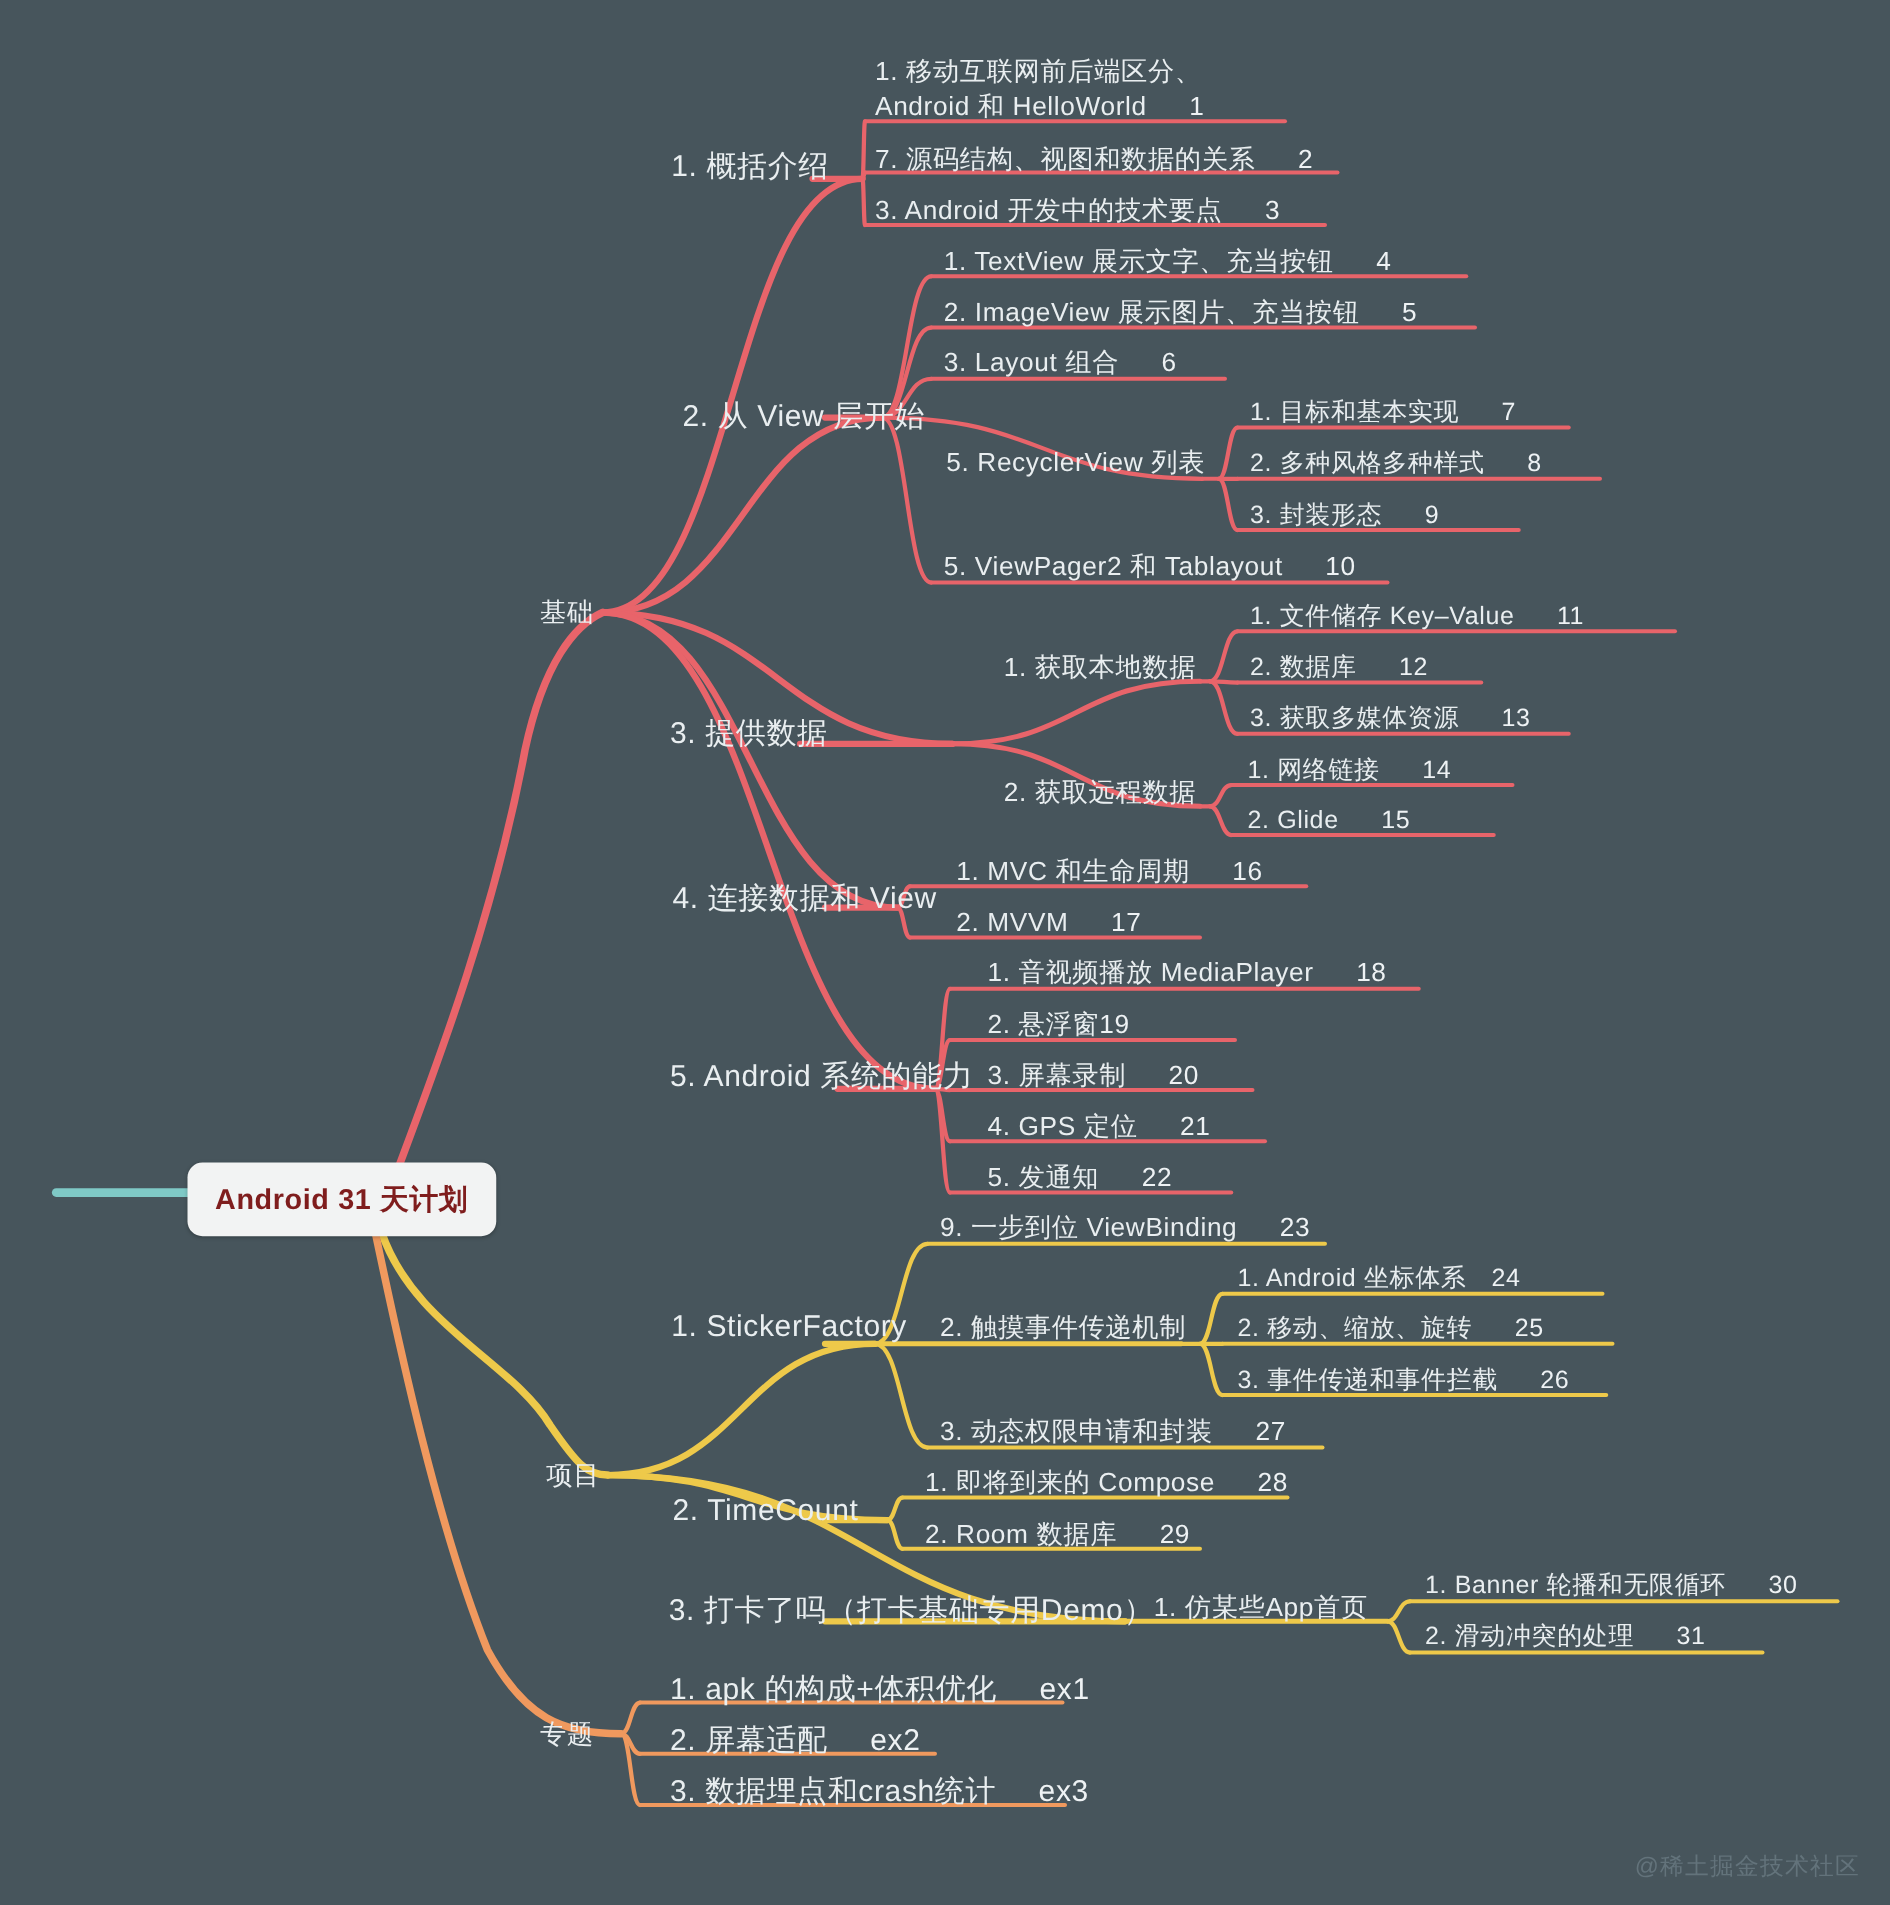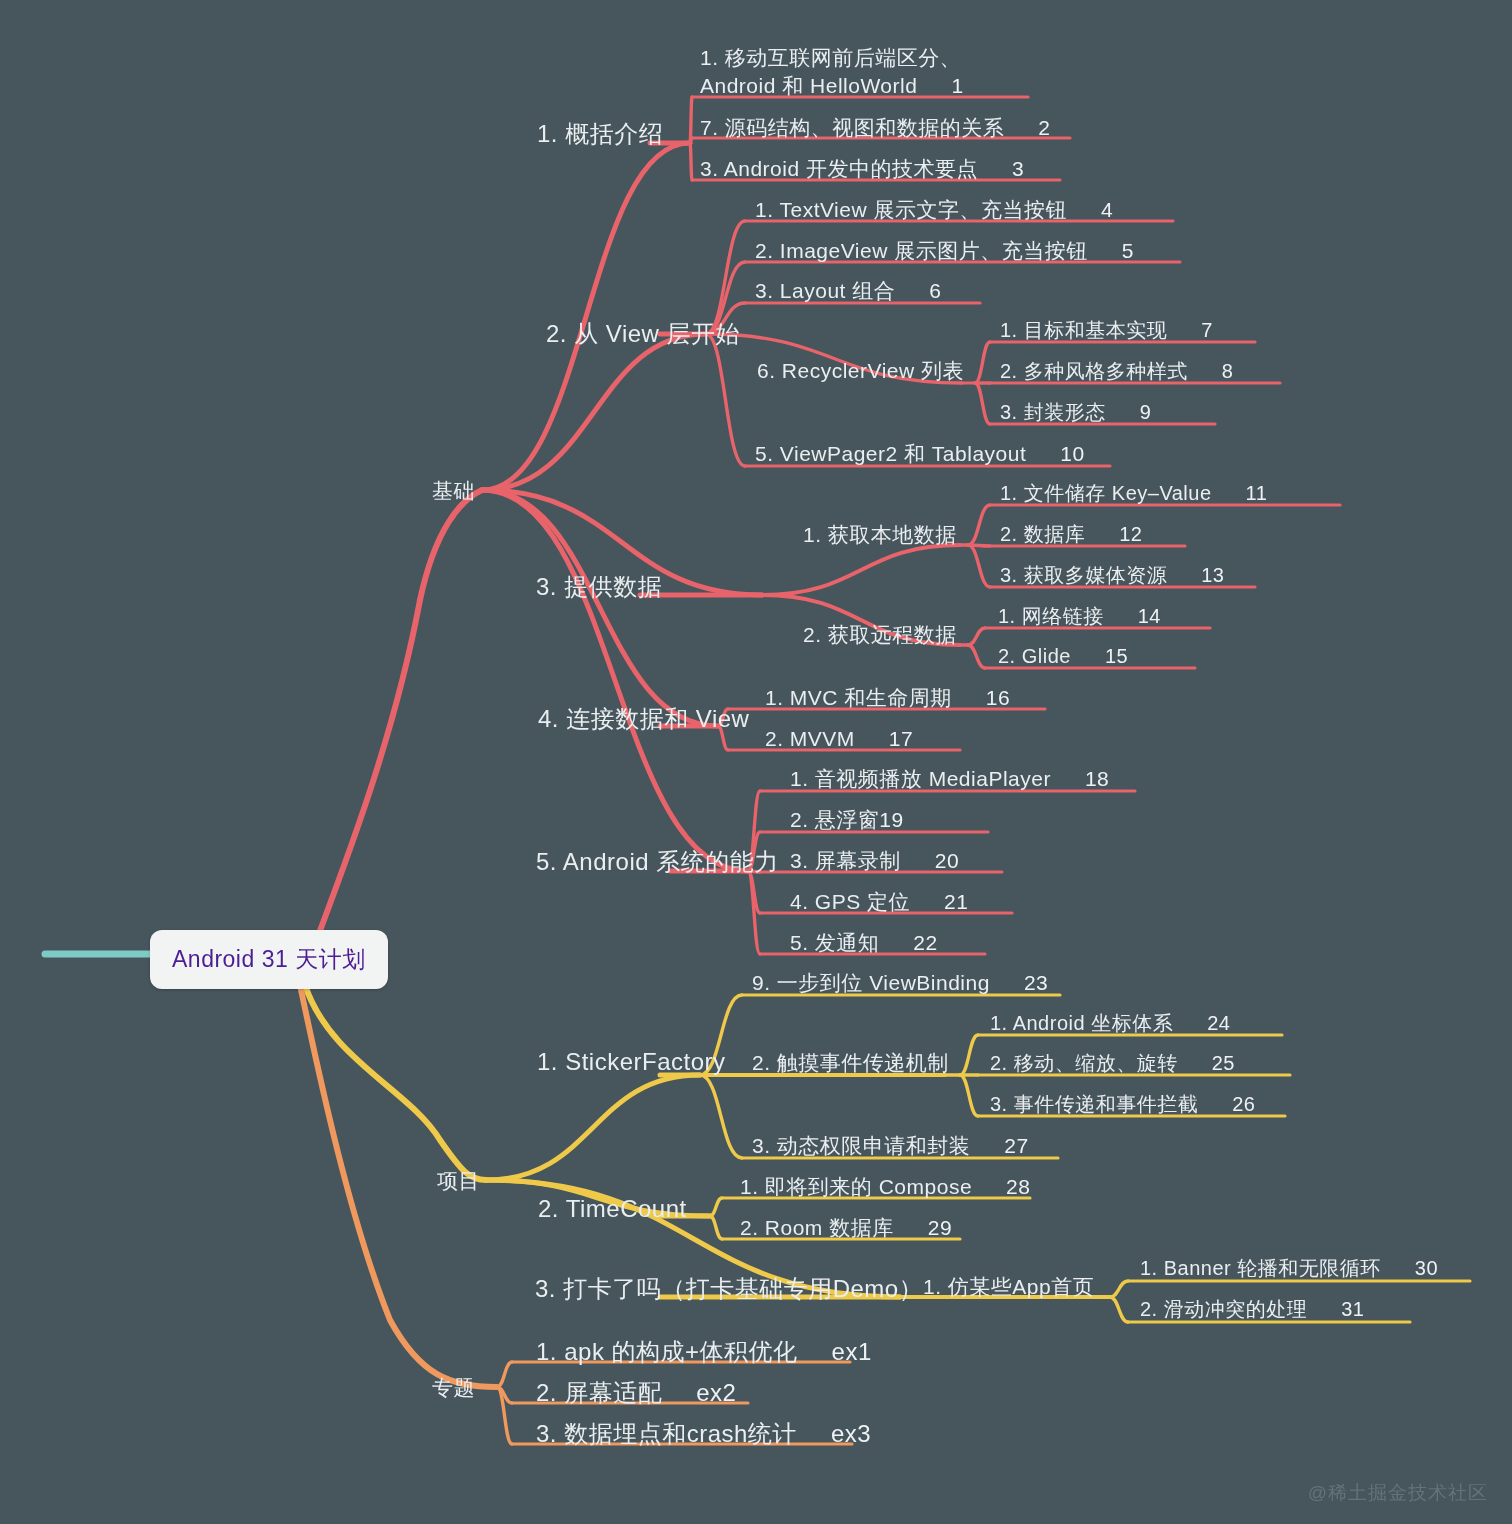--- a/index.html
+++ b/index.html
@@ -25,23 +25,23 @@
 
   
   .lvl1{font-size:21px;}
   .lvl2{font-size:24px;}
   .lvl3{font-size:21px;}
   .lvl4{font-size:20px;}
 
   .root{
     position:absolute;
     background:#f2f3f3;
-    color:#4c1d95;
+    color:#7f1d1d;
     font-size:23px;
-    font-weight:normal;
+    font-weight:bold;
     border-radius:12px;
     padding:14px 22px;
     letter-spacing:0.5px;
     box-shadow:0 1px 3px rgba(0,0,0,0.22);
     z-index:5;
   }
 
   .watermark{
     position:absolute;
     right:24px;bottom:18px;
@@ -162,21 +162,21 @@
       <div class="node lvl2" style="left: 536px; top: 571px;"><span class="txt">3. 提供数据</span></div>
       <div class="node lvl2" style="left: 538px; top: 703px;"><span class="txt">4. 连接数据和 View</span></div>
       <div class="node lvl2" style="left: 536px; top: 846px;"><span class="txt">5. Android 系统的能力</span></div>
       <div class="node lvl3" style="left: 700px; top: 44px;"><span class="txt">1. 移动互联网前后端区分、</span><br><span class="txt">Android 和 HelloWorld</span><span class="num" style="margin-left: 34px;">1</span></div>
       <div class="node lvl3" style="left: 700px; top: 114px;"><span class="txt">7. 源码结构、视图和数据的关系</span><span class="num" style="margin-left: 34px;">2</span></div>
       <div class="node lvl3" style="left: 700px; top: 155px;"><span class="txt">3. Android 开发中的技术要点</span><span class="num" style="margin-left: 34px;">3</span></div>
       <div class="node lvl3" style="left: 755px; top: 196px;"><span class="txt">1. TextView 展示文字、充当按钮</span><span class="num" style="margin-left: 34px;">4</span></div>
       <div class="node lvl3" style="left: 755px; top: 237px;"><span class="txt">2. ImageView 展示图片、充当按钮</span><span class="num" style="margin-left: 34px;">5</span></div>
       <div class="node lvl3" style="left: 755px; top: 277px;"><span class="txt">3. Layout 组合</span><span class="num" style="margin-left: 34px;">6</span></div>
       <div class="node lvl3" style="left: 755px; top: 440px;"><span class="txt">5. ViewPager2 和 Tablayout</span><span class="num" style="margin-left: 34px;">10</span></div>
-      <div class="node lvl3" style="left: 757px; top: 357px;"><span class="txt">6. RecyclerView 列表</span></div>
+      <div class="node lvl3" style="left: 757px; top: 357px;"><span class="txt">5. RecyclerView 列表</span></div>
       <div class="node lvl4" style="left: 1000px; top: 317px;"><span class="txt">1. 目标和基本实现</span><span class="num" style="margin-left: 34px;">7</span></div>
       <div class="node lvl4" style="left: 1000px; top: 358px;"><span class="txt">2. 多种风格多种样式</span><span class="num" style="margin-left: 34px;">8</span></div>
       <div class="node lvl4" style="left: 1000px; top: 399px;"><span class="txt">3. 封装形态</span><span class="num" style="margin-left: 34px;">9</span></div>
       <div class="node lvl3" style="left: 803px; top: 521px;"><span class="txt">1. 获取本地数据</span></div>
       <div class="node lvl4" style="left: 1000px; top: 480px;"><span class="txt">1. 文件储存 Key–Value</span><span class="num" style="margin-left: 34px;">11</span></div>
       <div class="node lvl4" style="left: 1000px; top: 521px;"><span class="txt">2. 数据库</span><span class="num" style="margin-left: 34px;">12</span></div>
       <div class="node lvl4" style="left: 1000px; top: 562px;"><span class="txt">3. 获取多媒体资源</span><span class="num" style="margin-left: 34px;">13</span></div>
       <div class="node lvl3" style="left: 803px; top: 621px;"><span class="txt">2. 获取远程数据</span></div>
       <div class="node lvl4" style="left: 998px; top: 603px;"><span class="txt">1. 网络链接</span><span class="num" style="margin-left: 34px;">14</span></div>
       <div class="node lvl4" style="left: 998px; top: 643px;"><span class="txt">2. Glide</span><span class="num" style="margin-left: 34px;">15</span></div>
@@ -186,21 +186,21 @@
       <div class="node lvl3" style="left: 790px; top: 806px;"><span class="txt">2. 悬浮窗</span><span class="num" style="">19</span></div>
       <div class="node lvl3" style="left: 790px; top: 847px;"><span class="txt">3. 屏幕录制</span><span class="num" style="margin-left: 34px;">20</span></div>
       <div class="node lvl3" style="left: 790px; top: 888px;"><span class="txt">4. GPS 定位</span><span class="num" style="margin-left: 34px;">21</span></div>
       <div class="node lvl3" style="left: 790px; top: 929px;"><span class="txt">5. 发通知</span><span class="num" style="margin-left: 34px;">22</span></div>
       <div class="node lvl2" style="left: 537px; top: 1046px;"><span class="txt">1. StickerFactory</span></div>
       <div class="node lvl2" style="left: 538px; top: 1193px;"><span class="txt">2. TimeCount</span></div>
       <div class="node lvl2" style="left: 535px; top: 1273px;"><span class="txt">3. 打卡了吗（打卡基础专用Demo）</span></div>
       <div class="node lvl3" style="left: 752px; top: 969px;"><span class="txt">9. 一步到位 ViewBinding</span><span class="num" style="margin-left: 34px;">23</span></div>
       <div class="node lvl3" style="left: 752px; top: 1132px;"><span class="txt">3. 动态权限申请和封装</span><span class="num" style="margin-left: 34px;">27</span></div>
       <div class="node lvl3" style="left: 752px; top: 1049px;"><span class="txt">2. 触摸事件传递机制</span></div>
-      <div class="node lvl4" style="left: 990px; top: 1010px;"><span class="txt">1. Android 坐标体系</span><span class="num" style="margin-left: 34px;">24</span></div>
+      <div class="node lvl4" style="left: 990px; top: 1010px;"><span class="txt">1. Android 坐标体系</span><span class="num" style="margin-left: 20px;">24</span></div>
       <div class="node lvl4" style="left: 990px; top: 1050px;"><span class="txt">2. 移动、缩放、旋转</span><span class="num" style="margin-left: 34px;">25</span></div>
       <div class="node lvl4" style="left: 990px; top: 1091px;"><span class="txt">3. 事件传递和事件拦截</span><span class="num" style="margin-left: 34px;">26</span></div>
       <div class="node lvl3" style="left: 740px; top: 1173px;"><span class="txt">1. 即将到来的 Compose</span><span class="num" style="margin-left: 34px;">28</span></div>
       <div class="node lvl3" style="left: 740px; top: 1214px;"><span class="txt">2. Room 数据库</span><span class="num" style="margin-left: 34px;">29</span></div>
       <div class="node lvl3" style="left: 923px; top: 1273px;"><span class="txt">1. 仿某些App首页</span></div>
       <div class="node lvl4" style="left: 1140px; top: 1255px;"><span class="txt">1. Banner 轮播和无限循环</span><span class="num" style="margin-left: 34px;">30</span></div>
       <div class="node lvl4" style="left: 1140px; top: 1296px;"><span class="txt">2. 滑动冲突的处理</span><span class="num" style="margin-left: 34px;">31</span></div>
       <div class="node lvl2" style="left: 536px; top: 1336px;"><span class="txt">1. apk 的构成+体积优化</span><span class="num" style="margin-left: 34px;">ex1</span></div>
       <div class="node lvl2" style="left: 536px; top: 1377px;"><span class="txt">2. 屏幕适配</span><span class="num" style="margin-left: 34px;">ex2</span></div>
       <div class="node lvl2" style="left: 536px; top: 1418px;"><span class="txt">3. 数据埋点和crash统计</span><span class="num" style="margin-left: 34px;">ex3</span></div>

